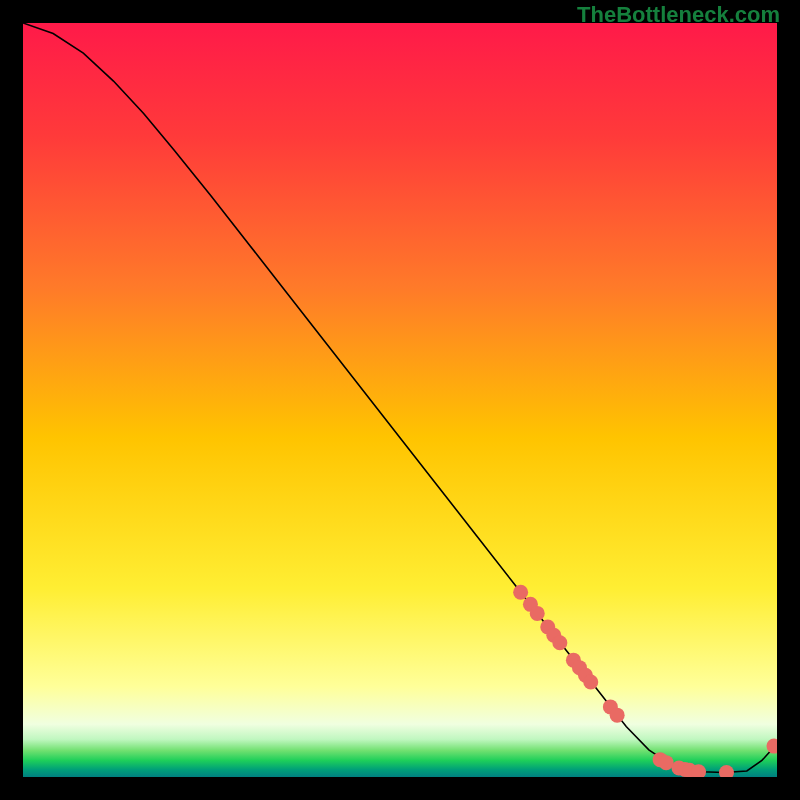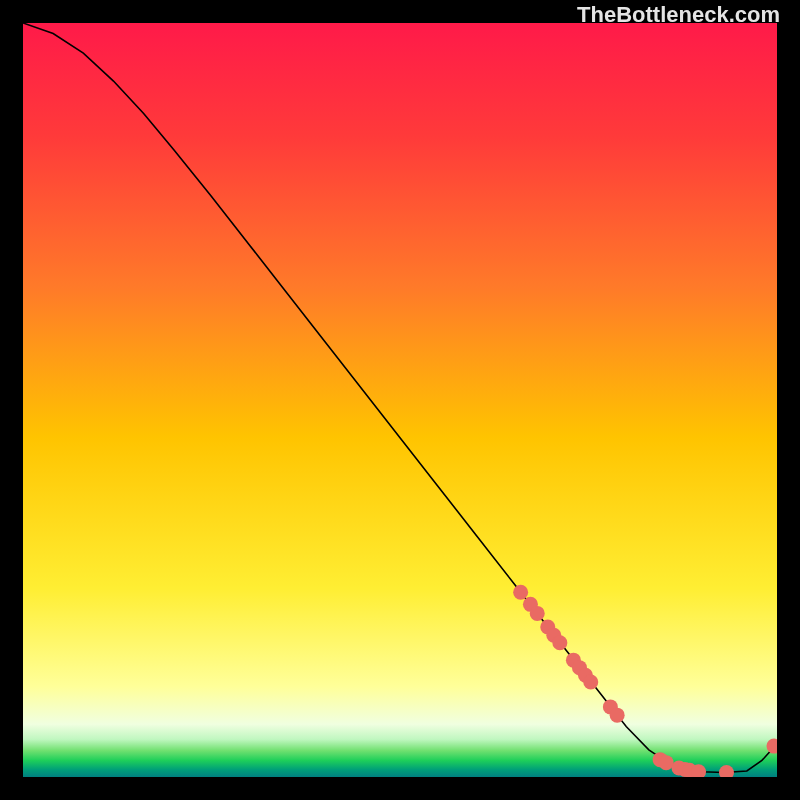--- a/index.html
+++ b/index.html
@@ -22,21 +22,21 @@
     width: 754px;
     height: 754px;
   }
   .watermark {
     position: absolute;
     top: 2px;
     right: 20px;
     font-family: Arial, Helvetica, sans-serif;
     font-size: 22px;
     font-weight: 600;
-    color: #e5e5e5;
+    color: #15803d;
     letter-spacing: 0;
     user-select: none;
   }
 </style>
 </head>
 <body>
 
 <div class="stage">
   <svg class="plot" viewBox="0 0 754 754" preserveAspectRatio="none">
     <defs>

